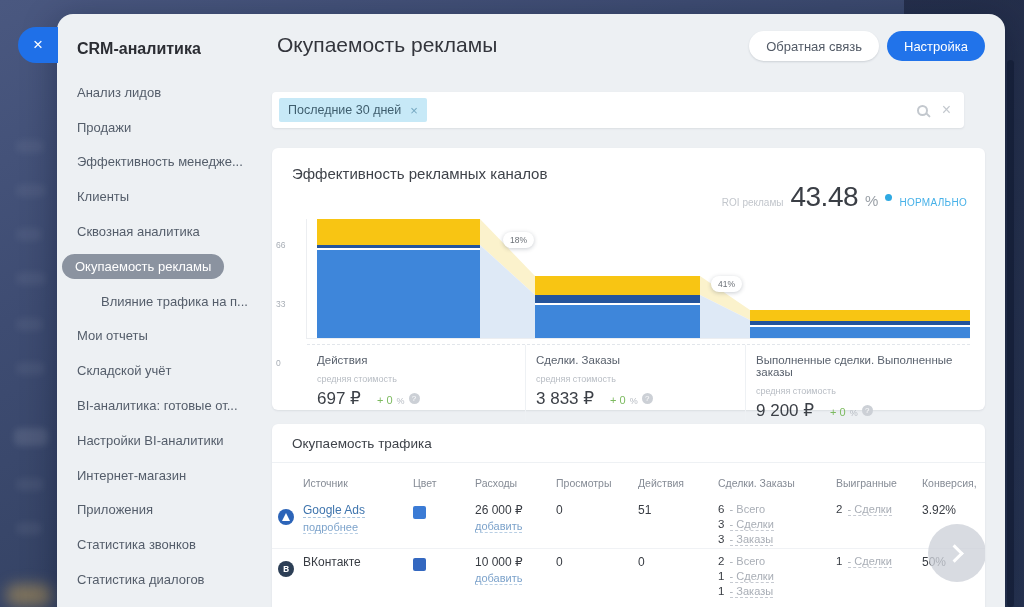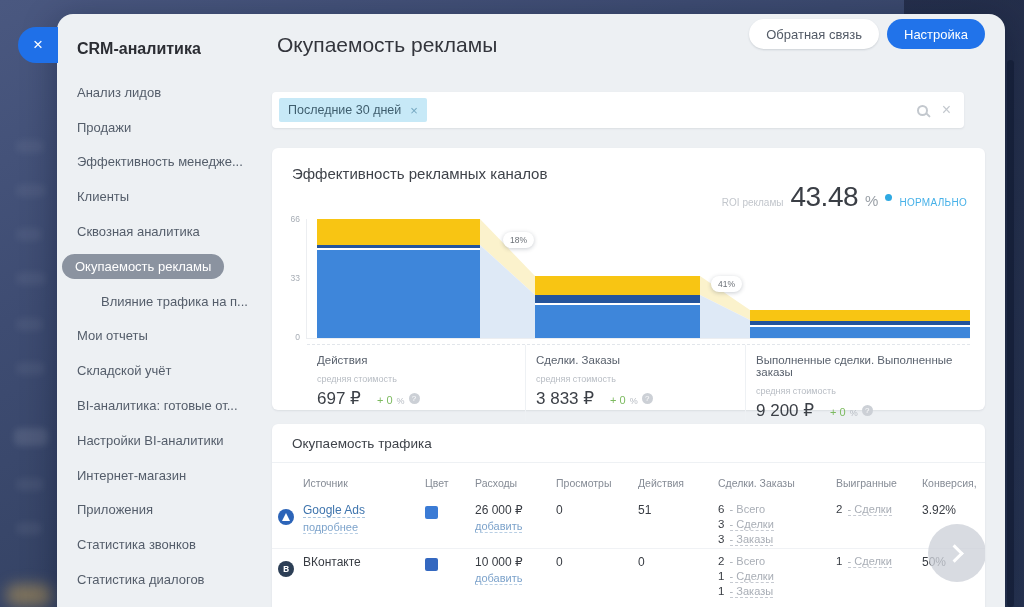--- a/index.html
+++ b/index.html
@@ -35,21 +35,21 @@
   .sb-title { position:absolute; left:20px; top:26px; font-size:16px; font-weight:700; color:#2b2d33; }
   .sb-nav { position:absolute; left:0; top:61px; right:0; }
   .s-item { height:34.8px; display:flex; align-items:center; padding-left:20px;
     font-size:13px; color:#545d6a; cursor:pointer; white-space:nowrap; }
   .s-item.indent { padding-left:44px; }
   .s-item.active { padding-left:5px; }
   .s-item.active .pill-bg { background:#8b93a0; color:#fff; border-radius:14px; padding:5px 13px; }
   
   .main { position:absolute; left:215px; top:0; width:713px; height:100%; }
   .page-title { position:absolute; left:5px; top:19px; font-size:21px; font-weight:400; color:#33353c; }
-  .hdr-btns { position:absolute; right:0; top:5px; display:flex; gap:8px; }
+  .hdr-btns { position:absolute; right:0; top:17px; display:flex; gap:8px; }
   .btn { height:30px; border:none; border-radius:16px; font-size:13px; padding:0 17px;
     cursor:pointer; font-family:inherit; }
   .btn-white { background:#fff; color:#525a66; box-shadow:0 1px 2px rgba(60,70,90,.18); }
   .btn-blue  { background:#2173ea; color:#fff; }
   
   .filter-card { position:absolute; left:0; top:78px; width:692px; height:36px; background:#fff;
     border-radius:4px; box-shadow:0 1px 2px rgba(60,70,90,.1);
     display:flex; align-items:center; padding:0 13px 0 7px; }
   .tag { background:#c7e9f7; color:#3f5e6e; font-size:12.5px; height:24px; border-radius:2px;
     display:flex; align-items:center; padding:4px 9px; gap:9px; cursor:pointer; }
@@ -64,21 +64,21 @@
   .card { position:absolute; background:#fff; border-radius:6px; box-shadow:0 1px 2px rgba(60,70,90,.1); }
   .chart-card { left:0; top:134px; width:713px; height:262px; }
   .cc-title { position:absolute; left:20px; top:17px; font-size:15px; font-weight:400; color:#3f434a; }
   .roi { position:absolute; right:18px; top:33px; display:flex; align-items:baseline; gap:7px; }
   .roi-label { font-size:10px; color:#c2c6cc; }
   .roi-value { font-size:28px; color:#3a3e45; letter-spacing:-.5px; }
   .roi-unit { font-size:15px; color:#9aa0a7; }
   .roi-dot { width:7px; height:7px; border-radius:50%; background:#2fa9e2; align-self:center; }
   .roi-status { font-size:10px; color:#47b1e8; letter-spacing:.3px; }
   
-  .tick { position:absolute; width:24px; text-align:right; font-size:8.5px; color:#a7adb5; }
+  .tick { position:absolute; width:24px; font-size:8.5px; color:#a7adb5;margin-top:26px; }
   .t66 { left:4px; top:66px; } .t33 { left:4px; top:125px; } .t0 { left:4px; top:184px; }
   .ax-v { position:absolute; left:34px; top:71px; width:1px; height:119px; background:#eceef1; }
   .ax-h { position:absolute; left:34px; top:190px; width:664px; height:1px; background:#eceef1; }
   .bar { position:absolute; display:flex; flex-direction:column; cursor:pointer; }
   .seg-y { background:#f8c513; } .seg-n { background:#24549c; }
   .seg-w { background:#fff; }   .seg-b { background:#3e86da; flex:1; }
   .bar1 { left:45px;  top:71px;  width:163px; height:119px; }
   .bar1 .seg-y { height:26px; } .bar1 .seg-n { height:3px; } .bar1 .seg-w { height:2px; }
   .bar2 { left:263px; top:128px; width:165px; height:62px; }
   .bar2 .seg-y { height:19px; } .bar2 .seg-n { height:8px; } .bar2 .seg-w { height:2px; }
@@ -107,21 +107,21 @@
   .st-delta { font-size:11px; color:#7cba5f; margin-left:12px; }
   .st-unit { font-size:9px; color:#b7bcc3; }
   .info { width:11px; height:11px; border-radius:50%; background:#ccd0d6; align-self:center; position:relative; }
   .info::after { content:"?"; position:absolute; left:0; top:0; width:11px; height:11px;
     color:#fff; font-size:8px; line-height:11px; text-align:center; }
   
   .table-card { left:0; top:410px; width:713px; height:183px; border-radius:6px 6px 0 0; overflow:hidden; }
   .tc-title { position:absolute; left:20px; top:12px; font-size:13.5px; font-weight:400; color:#3f434a; }
   .tc-div { position:absolute; left:0; top:38px; width:100%; height:1px; background:#eef1f4; }
   .thead span { position:absolute; top:53px; font-size:10.5px; color:#858b95; white-space:nowrap; }
-  .c-src { left:31px; } .c-clr { left:153px; } .c-exp { left:203px; } .c-vw { left:284px; }
+  .c-src { left:31px; } .c-clr { left:141px; } .c-exp { left:203px; } .c-vw { left:284px; }
   .c-act { left:366px; } .c-dl { left:446px; } .c-won { left:564px; } .c-cnv { left:650px; }
   .trow { position:absolute; left:0; width:100%; }
   .r1 { top:76px; height:48px; } .r2 { top:128px; height:55px; }
   .rsep { position:absolute; left:0; top:124px; width:100%; height:1px; background:#f0f2f5; }
   .cell { position:absolute; top:3px; font-size:12px; color:#383c43;
     display:flex; flex-direction:column; gap:3px; align-items:flex-start; }
   .src-icon { position:absolute; left:6px; top:9px; width:16px; height:16px; border-radius:50%; }
   .ga { background:#2c64b8; } .ga::after { content:""; position:absolute; left:4px; top:4px;
     border-left:4px solid transparent; border-right:4px solid transparent; border-bottom:8px solid #fff; }
   .vk { background:#2c3e55; } .vk::after { content:"в"; position:absolute; left:5px; top:2px;

